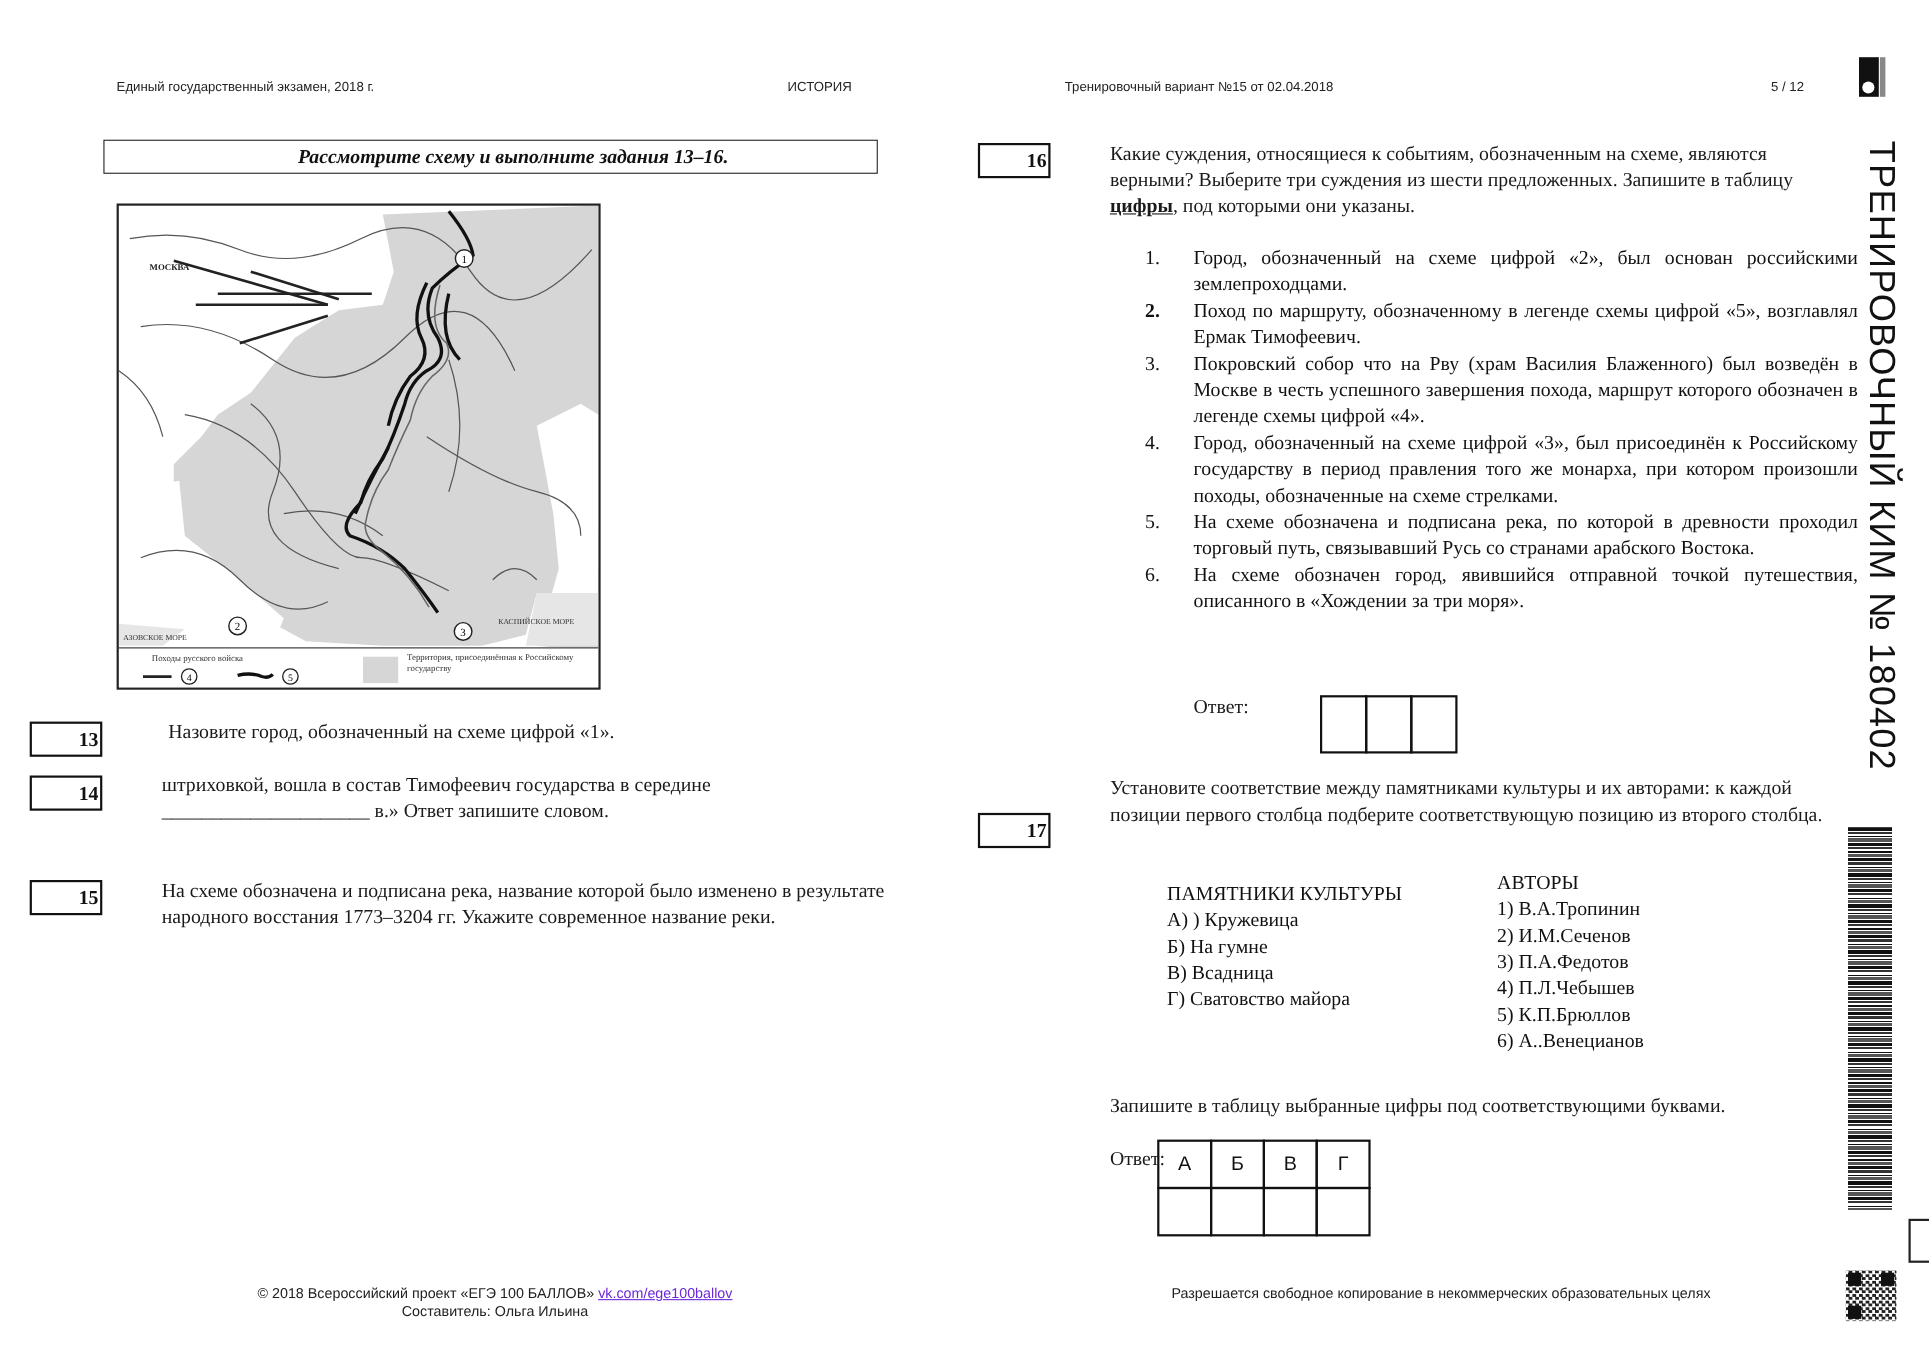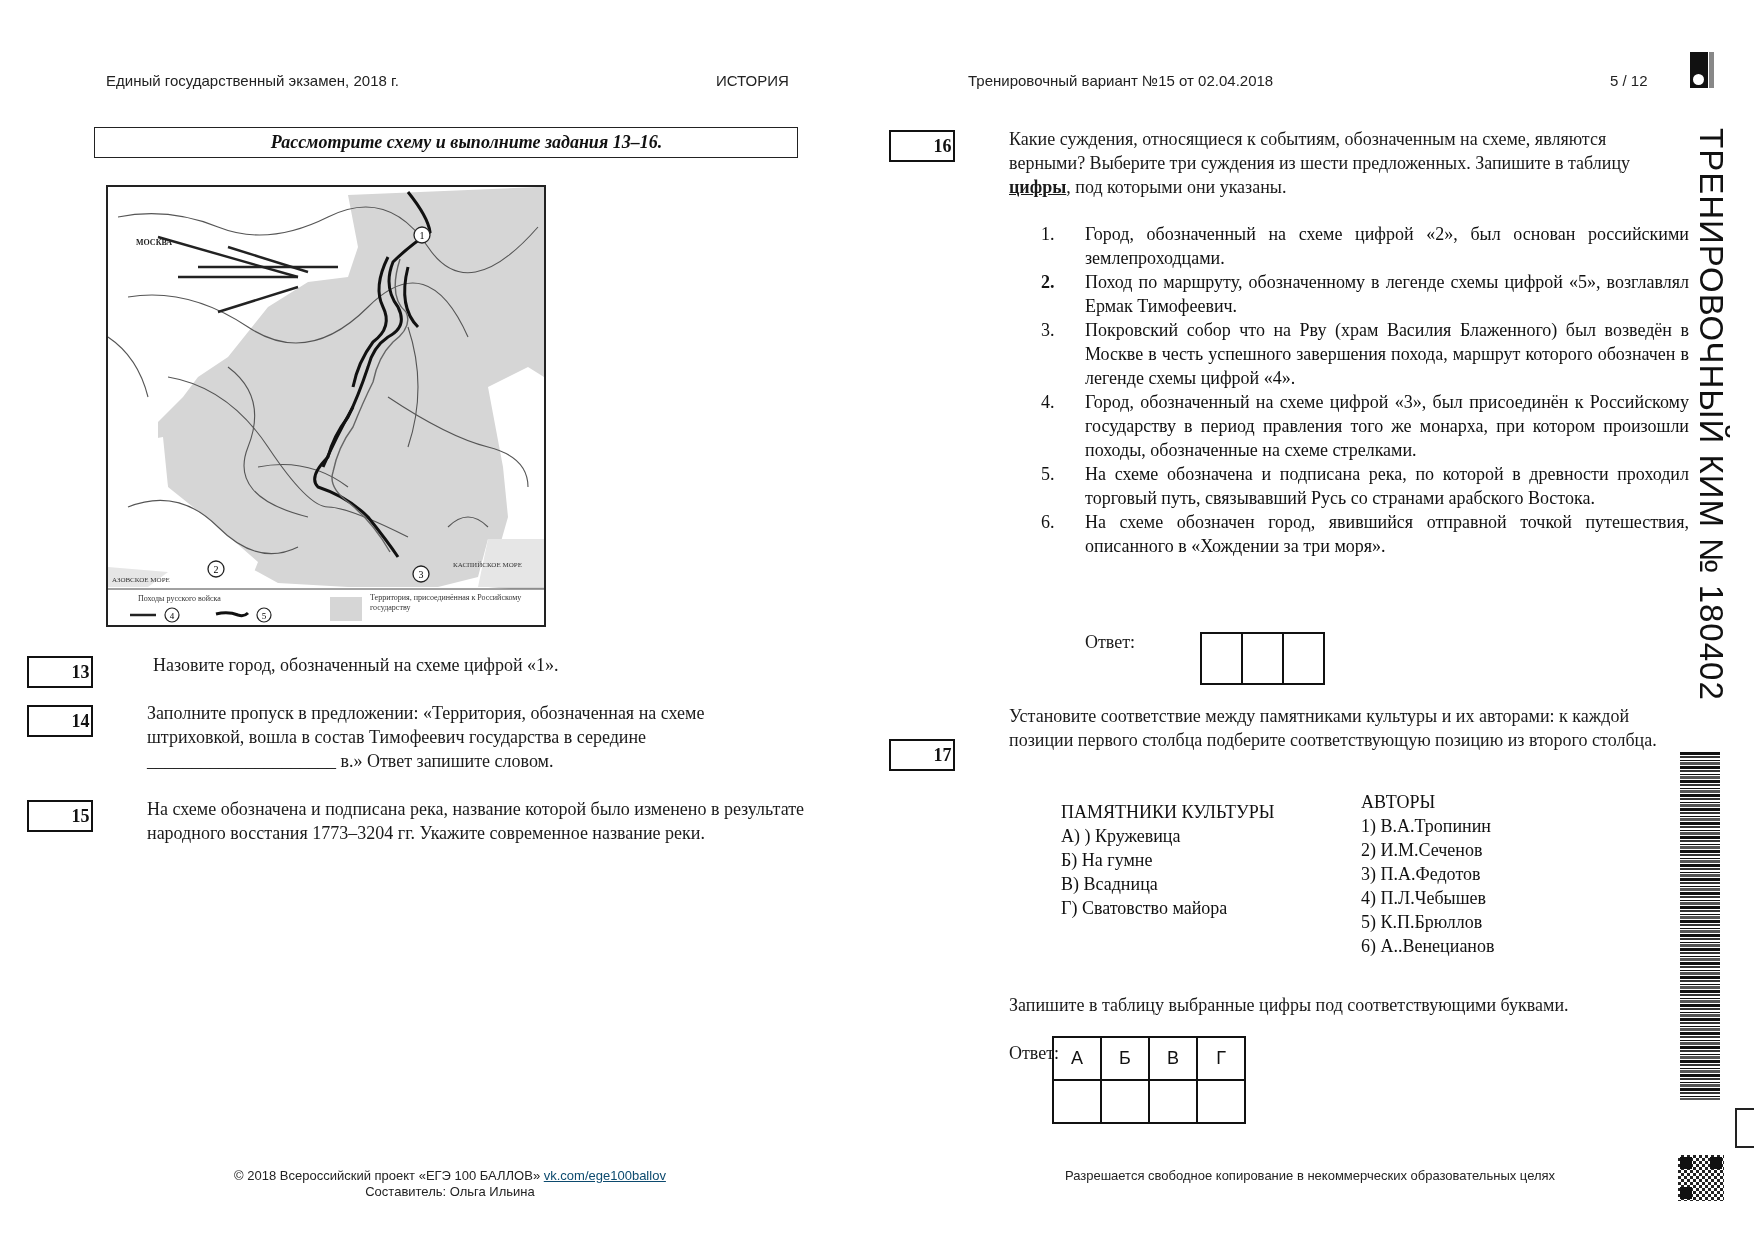--- a/index.html
+++ b/index.html
@@ -1,42 +1,42 @@
 <!DOCTYPE html>
 <html><head>
 <meta charset="utf-8">
 <style>
   html, body { margin:0; padding:0; background:#ffffff; }
   body { width:1754px; height:1239px; position:relative; overflow:hidden; color:#111; }
   .sans { font-family: "Liberation Sans", "DejaVu Sans", sans-serif; }
   .serif { font-family: "Liberation Serif", "DejaVu Serif", serif; padding-left: 41px; }
   .abs { position:absolute; }
 
-  .hdr { font-size:15px; color:#222; }
+  .hdr { font-size:12px; color:#222; }
   .qnum { position:absolute; width:66px; height:32px; border:2px solid #111; box-sizing:border-box;
           display:flex; align-items:center; justify-content:center; font-weight:bold; font-size:18px; }
   .qtext { position:absolute; font-size:18px; line-height:24px; color:#1a1a1a; }
   .banner { position:absolute; left:94px; top:127px; width:704px; height:31px; border:1.5px solid #222;
             box-sizing:border-box; display:flex; align-items:center; justify-content:center;
             font-style:italic; font-weight:bold; font-size:18px; }
 
   .map { position:absolute; left:106px; top:185px; width:440px; height:442px; border:2px solid #222;
          box-sizing:border-box; background:#fff; overflow:hidden; }
 
   .opt-list { position:absolute; left:1000px; top:222px; width:648px; font-size:18px; line-height:24px; }
   .opt { display:flex; margin-bottom:0; }
   .opt .n { width:44px; flex:0 0 44px; }
   .opt .t { flex:1; text-align:justify; }
 
   .ans-row { position:absolute; display:flex; }
   .cell { border:2px solid #111; box-sizing:border-box; margin-left:-2px; }
 
   .cols { position:absolute; font-size:18px; line-height:24px; }
   .footer { position:absolute; font-size:13px; text-align:center; color:#222; line-height:16px; }
-  .link { color:#0c4a6e; text-decoration:underline; }
+  .link { color:#6d28d9; text-decoration:underline; }
 
   .vertical { position:absolute; left:1690px; top:128px; width:40px; height:600px; }
   .vertical span { position:absolute; left:0; top:0; transform-origin:0 0; transform:translate(40px,0) rotate(90deg);
                    white-space:nowrap; font-size:33px; letter-spacing:1px; }
 </style>
 </head>
 <body>
 
 <div class="abs sans hdr" style="left:106px;top:72px;">Единый государственный экзамен, 2018 г.</div>
 <div class="abs sans hdr" style="left:716px;top:72px;">ИСТОРИЯ</div>
@@ -117,21 +117,20 @@
       <div xmlns="http://www.w3.org/1999/xhtml" style="font-family:'Liberation Serif',serif;font-size:8px;line-height:10px;color:#333;">Территория, присоединённая к Российскому государству</div>
     </foreignObject>
   </svg>
 </div>
 
 <div class="qnum serif" style="left:27px;top:656px;">13</div>
 <div class="qtext serif" style="left:112px;top:653px;width:680px;">Назовите город, обозначенный на схеме цифрой «1».</div>
 
 <div class="qnum serif" style="left:27px;top:705px;">14</div>
 <div class="qtext serif" style="left:106px;top:701px;width:700px;">
-  <div>Заполните пропуск в предложении: «Территория, обозначенная на схеме</div>
   <div>штриховкой, вошла в состав Тимофеевич государства в середине</div>
   <div><span>_____________________</span><span> в.»  Ответ запишите словом.</span></div>
 </div>
 
 <div class="qnum serif" style="left:27px;top:800px;">15</div>
 <div class="qtext serif" style="left:106px;top:797px;width:690px;">На схеме обозначена и подписана река, название которой было изменено  в результате народного восстания 1773–3204 гг. Укажите современное название реки.</div>
 
 <div class="qnum serif" style="left:889px;top:130px;">16</div>
 <div class="qtext serif" style="left:968px;top:127px;width:650px;">
   <span>Какие суждения, относящиеся к событиям, обозначенным на схеме, являются верными? Выберите три суждения из шести предложенных. Запишите в таблицу </span><b style="text-decoration:underline;">цифры</b><span>, под которыми они указаны.</span>

